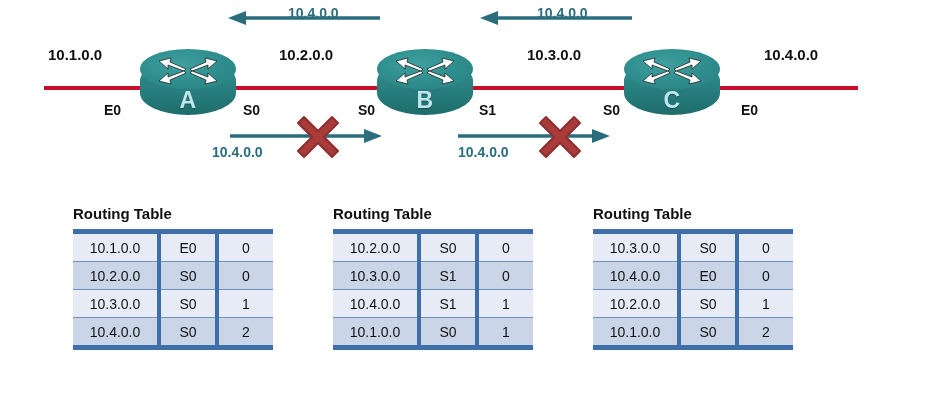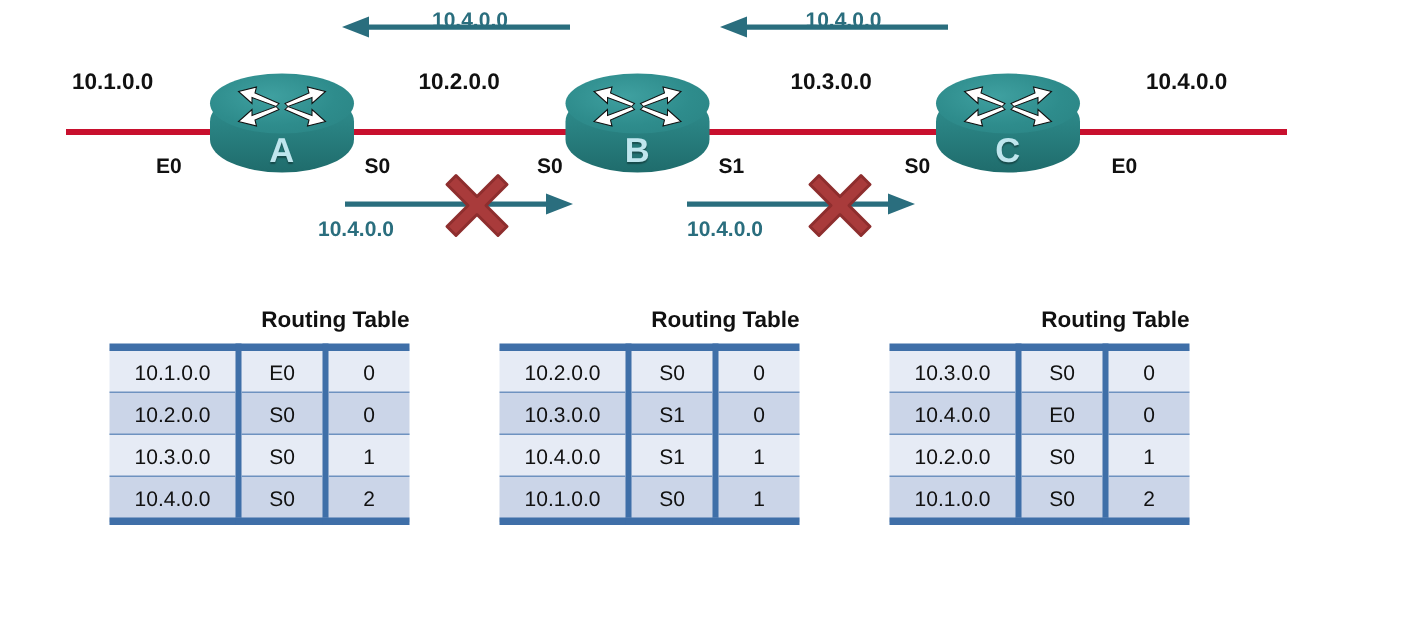--- a/index.html
+++ b/index.html
@@ -49,21 +49,21 @@
     white-space:nowrap;
   }
 
   .arrowsvg{position:absolute;}
   .xmark{position:absolute;}
 
   
   .tblgroup{position:absolute;top:205px;}
   .tbltitle{
     font-size:15px;font-weight:bold;color:#111111;
-    text-align:right;margin-bottom:7px;white-space:nowrap;
+    text-align:left;margin-bottom:7px;white-space:nowrap;
   }
   table.rt{
     border-collapse:collapse;
     border-top:5px solid #3F6FA8;
     border-bottom:5px solid #3F6FA8;
     table-layout:fixed;
   }
   table.rt td{
     font-size:14px;color:#111111;text-align:center;
     height:27px;padding:0;

